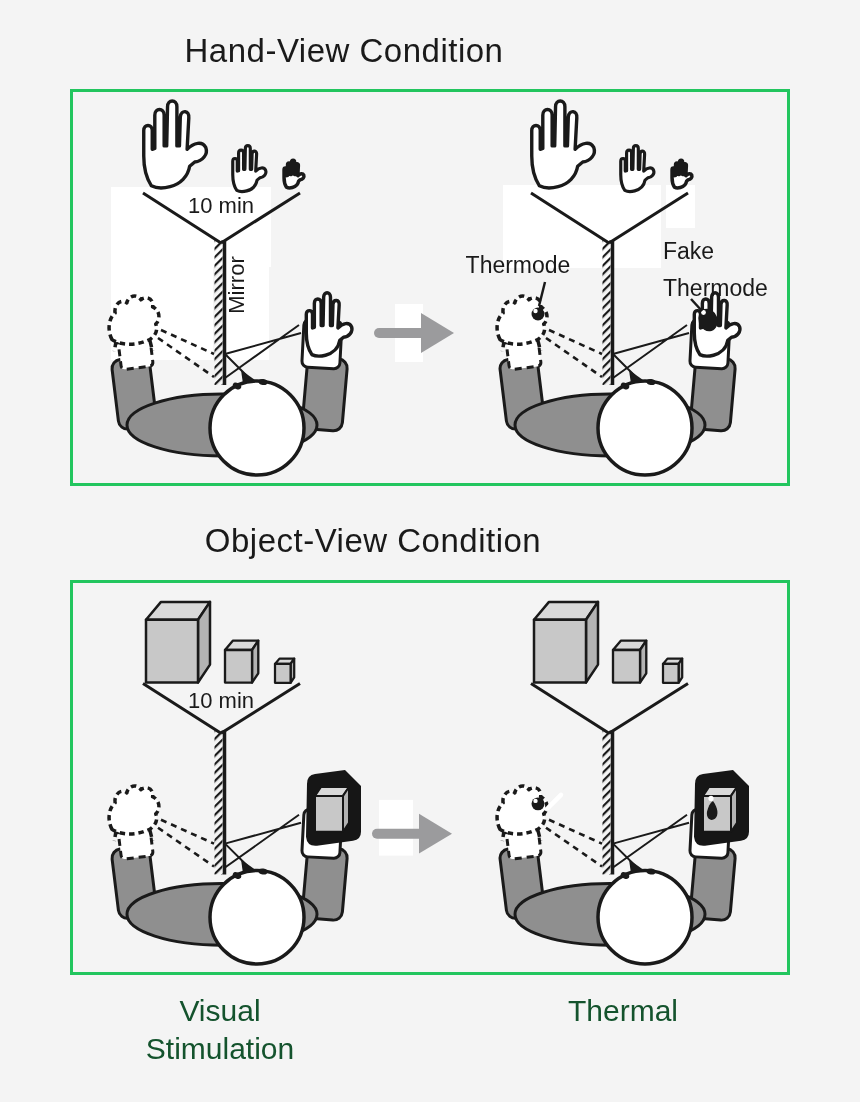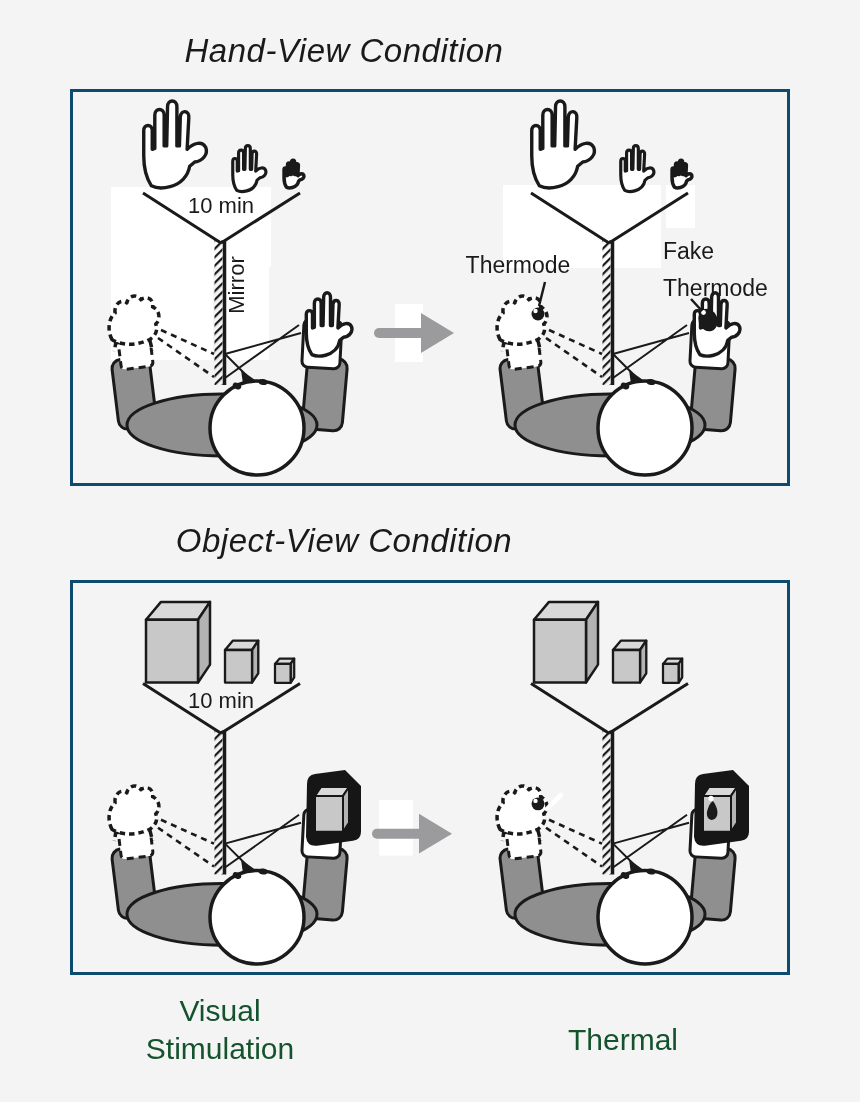--- a/index.html
+++ b/index.html
@@ -1,20 +1,20 @@
 <!DOCTYPE html>
 <html><head>
 <meta charset="utf-8">
 <style>
   html,body{margin:0;padding:0;}
   body{background:#f4f4f4;font-family:"Liberation Sans",sans-serif;}
   .page{position:relative;width:860px;height:1102px;background:#f4f4f4;overflow:hidden;}
   .fig-title{position:absolute;left:0;width:688px;text-align:center;
-    font-size:33px;color:#1a1a1a;letter-spacing:.5px;font-style:italic;}
-  .panel{position:absolute;left:70px;width:720px;border:3px solid #0c4a6e;box-sizing:border-box;}
+    font-size:33px;color:#1a1a1a;letter-spacing:.5px;}
+  .panel{position:absolute;left:70px;width:720px;border:3px solid #22c55e;box-sizing:border-box;}
   .panel svg{display:block;}
   .phase-label{position:absolute;width:300px;text-align:center;
     font-size:30px;line-height:38px;color:#14532d;}
   svg text{font-family:"Liberation Sans",sans-serif;fill:#1a1a1a;}
   .lbl{font-size:22px;}
   .lbl2{font-size:23px;}
   .hidden-defs{position:absolute;width:0;height:0;overflow:hidden;}
 </style>
 </head>
 <body>
@@ -140,21 +140,21 @@
         </g>
         <line x1="84" y1="190" x2="78" y2="214" stroke="#1a1a1a" stroke-width="2.5"></line>
         <text class="lbl2" x="57" y="181" text-anchor="middle">Thermode</text>
         <line x1="230" y1="207" x2="241" y2="219" stroke="#1a1a1a" stroke-width="2.5"></line>
         <text class="lbl2" x="202" y="167">Fake</text>
         <text class="lbl2" x="202" y="204">Thermode</text>
       </g>
     </svg>
   </div>
 
-  <div class="fig-title" style="top:522px;">Object-View Condition</div>
+  <div class="fig-title" style="top:522px;padding-left:29px;">Object-View Condition</div>
 
   <div class="panel" style="top:580px;height:395px;">
     <svg width="714" height="389" viewBox="0 0 714 391" preserveAspectRatio="none">
 
       <g>
         <use href="#sym-cubes-row"></use>
         <text class="lbl" x="148" y="126" text-anchor="middle">10 min</text>
         <use href="#sym-core"></use>
         <use href="#sym-occluder" transform="translate(228,188)"></use>
       </g>
@@ -178,17 +178,17 @@
           <line x1="87" y1="226" x2="100" y2="213" stroke="#ffffff" stroke-width="4.5" stroke-linecap="round"></line>
         </g>
       </g>
     </svg>
   </div>
 
   <div class="phase-label" style="left:70px;top:992px;">
     <div>Visual</div>
     <div>Stimulation</div>
   </div>
-  <div class="phase-label" style="left:473px;top:992px;margin-top:29px;">
+  <div class="phase-label" style="left:473px;top:992px;">
     <div>Thermal</div>
   </div>
 
 </div>
 
 </body></html>

